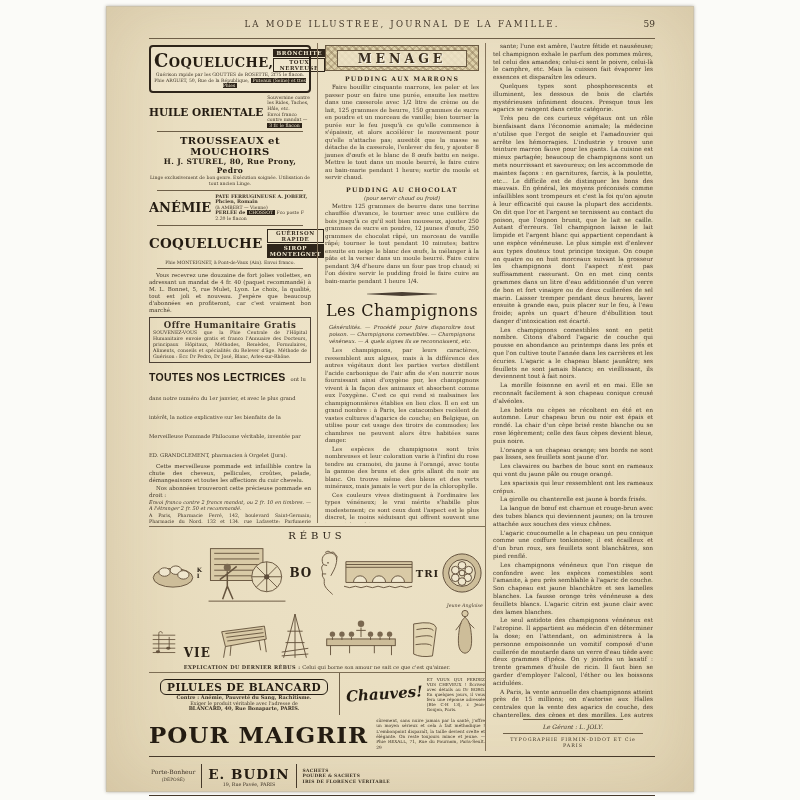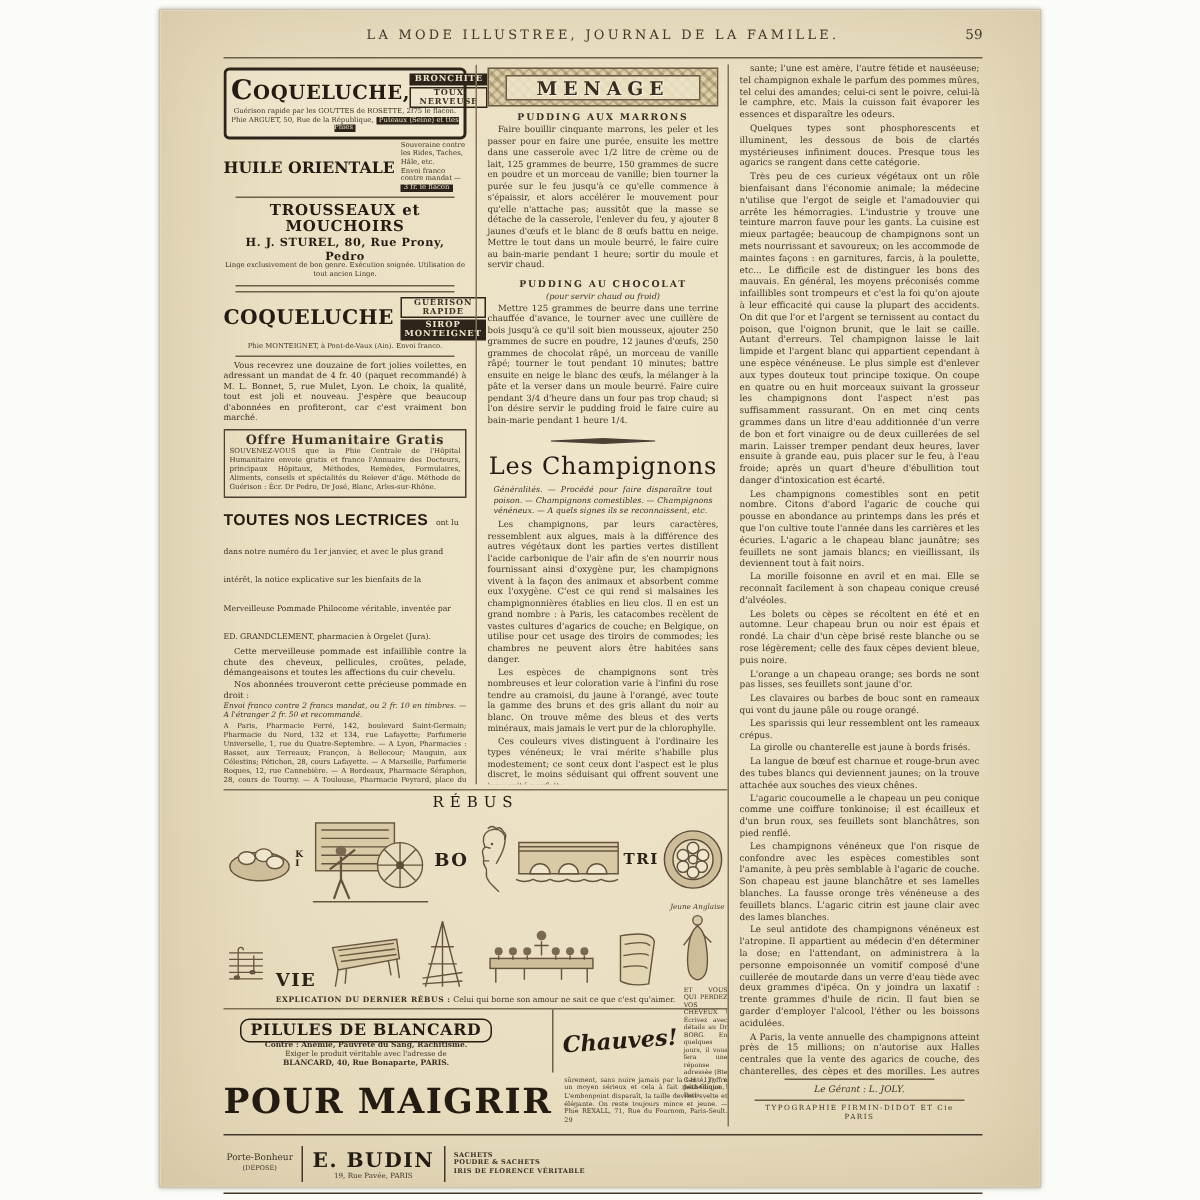--- a/index.html
+++ b/index.html
@@ -69,21 +69,21 @@
   .rebus .rt{text-align:center;font-size:10px;letter-spacing:4px;color:#241c12;margin:1px 0 2px;}
   .rrow{display:flex;align-items:flex-end;justify-content:space-between;padding:0 2px;}
   .rword{font-weight:bold;font-size:12px;letter-spacing:1px;color:#2b2217;}
   .rword.s{font-size:10px;}
   .ki{font-size:6px;font-weight:bold;width:7px;word-break:break-all;line-height:6.5px;color:#2b2217;}
   .ja{font-style:italic;font-size:4.8px;text-align:center;color:#4c4034;}
   .expl{text-align:center;font-size:5.2px;margin-top:4px;}
   .expl b{font-size:5px;letter-spacing:.4px;}
   svg .st{stroke:#66543e;fill:none;stroke-width:1;}
   
-  .adsrow{display:flex;align-items:center;height:42px;gap:29px;}
+  .adsrow{display:flex;align-items:center;height:42px;}
   .blanc{width:190px;text-align:center;}
   .blanc .bt{display:inline-block;border:1.5px solid #241c12;border-radius:6px;padding:1px 6px;font-weight:bold;font-size:10.5px;letter-spacing:.5px;color:#241c12;}
   .blanc .bl{font-size:4.8px;line-height:5.8px;}
   .blanc .bl b{font-size:5px;}
   .chauves{flex:1;border-left:1px solid #6e5f48;height:100%;display:flex;align-items:center;gap:4px;padding-left:6px;box-sizing:border-box;}
   .chauves .w{font-weight:bold;font-style:italic;font-size:15px;transform:rotate(-4deg);color:#241c12;white-space:nowrap;}
   .chauves .sm{font-size:4.2px;line-height:5px;text-align:justify;}
   .maigrir{display:flex;align-items:center;gap:8px;height:38px;}
   .maigrir .w{font-weight:bold;font-size:23px;letter-spacing:1px;color:#241c12;white-space:nowrap;}
   .maigrir .sm{flex:1;font-size:4.3px;line-height:5.3px;text-align:justify;}
@@ -144,20 +144,28 @@
           </div>
           <hr class="lr">
 
           <div class="adc">
             <div class="l1">TROUSSEAUX et MOUCHOIRS</div>
             <div class="l2">H. J. STUREL, 80, Rue Prony, Pedro</div>
             <div class="adline">Linge exclusivement de bon genre. Exécution soignée. Utilisation de tout ancien Linge.</div>
           </div>
           <hr class="lr">
 
+          <div class="anemie">
+            <span class="w">ANÉMIE</span>
+            <span class="sm" style="flex:1">
+              <span class="adline" style="display:block;text-align:left"><b>PATE FERRUGINEUSE A. JOBERT, Phcien, Romain</b></span>
+              <span class="adline" style="display:block;text-align:left">(à AMBERT — Vienne)</span>
+              <span class="adline" style="display:block;text-align:left"><b>PERLÉE de</b> <span class="inv">CHOSSOT</span> <span>Fco poste F 2.20 le flacon</span></span>
+            </span>
+          </div>
           <hr class="lr">
 
           <div class="coq2">
             <span class="w">COQUELUCHE</span>
             <span class="chipstack">
               <span class="chip-box">GUÉRISON RAPIDE</span>
               <span class="chip-inv">SIROP MONTEIGNET</span>
             </span>
           </div>
           <div class="adline">Phie MONTEIGNET, à Pont-de-Vaux (Ain). Envoi franco.</div>

